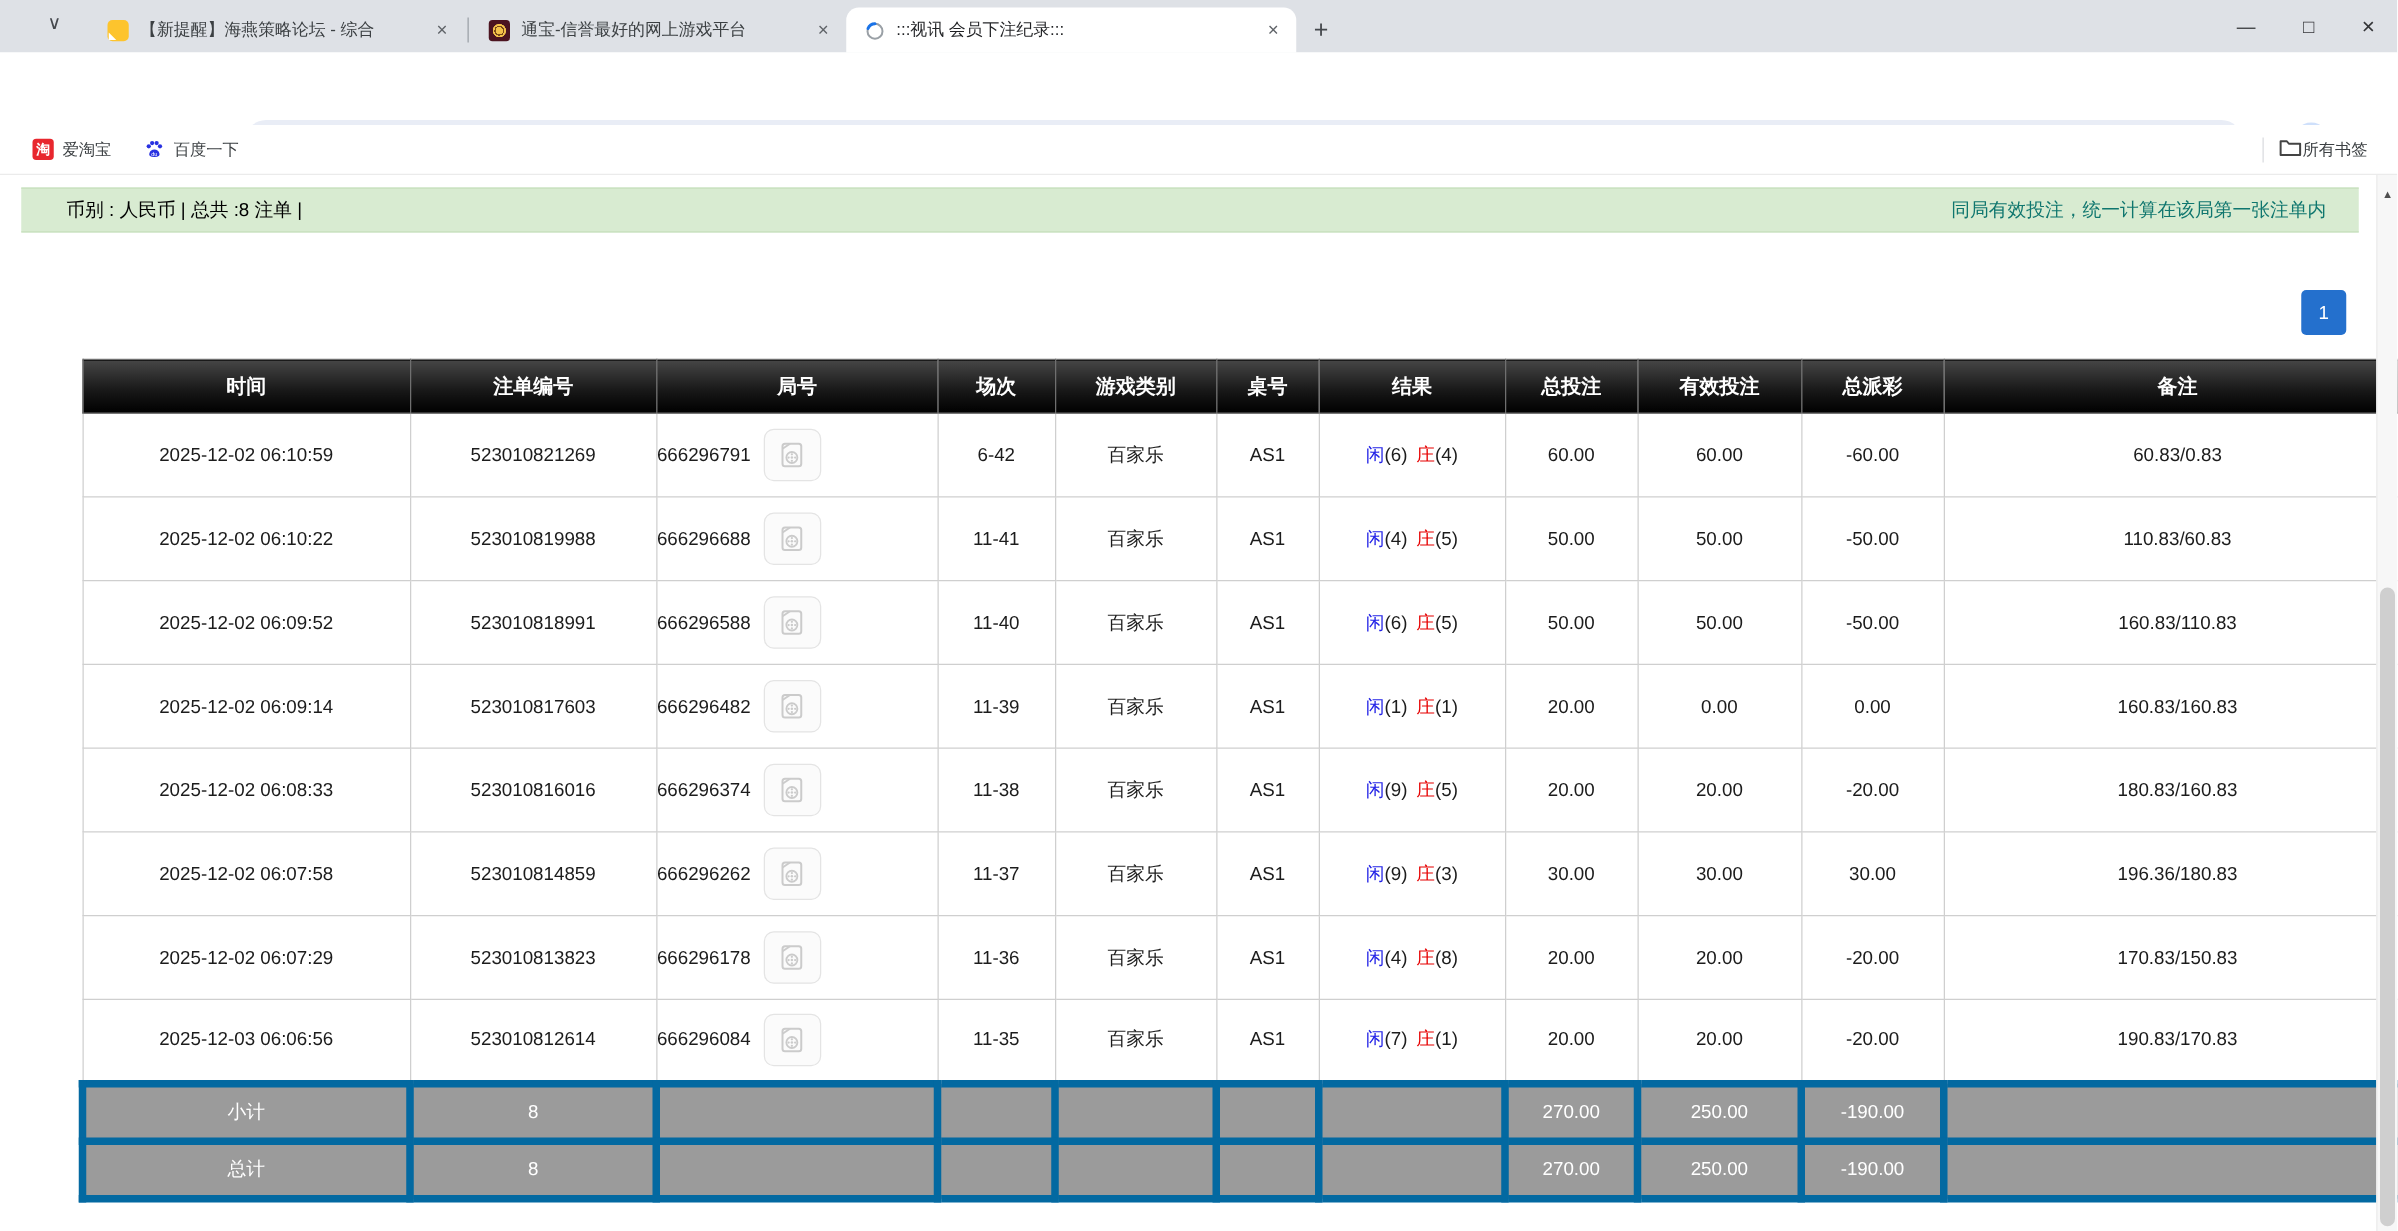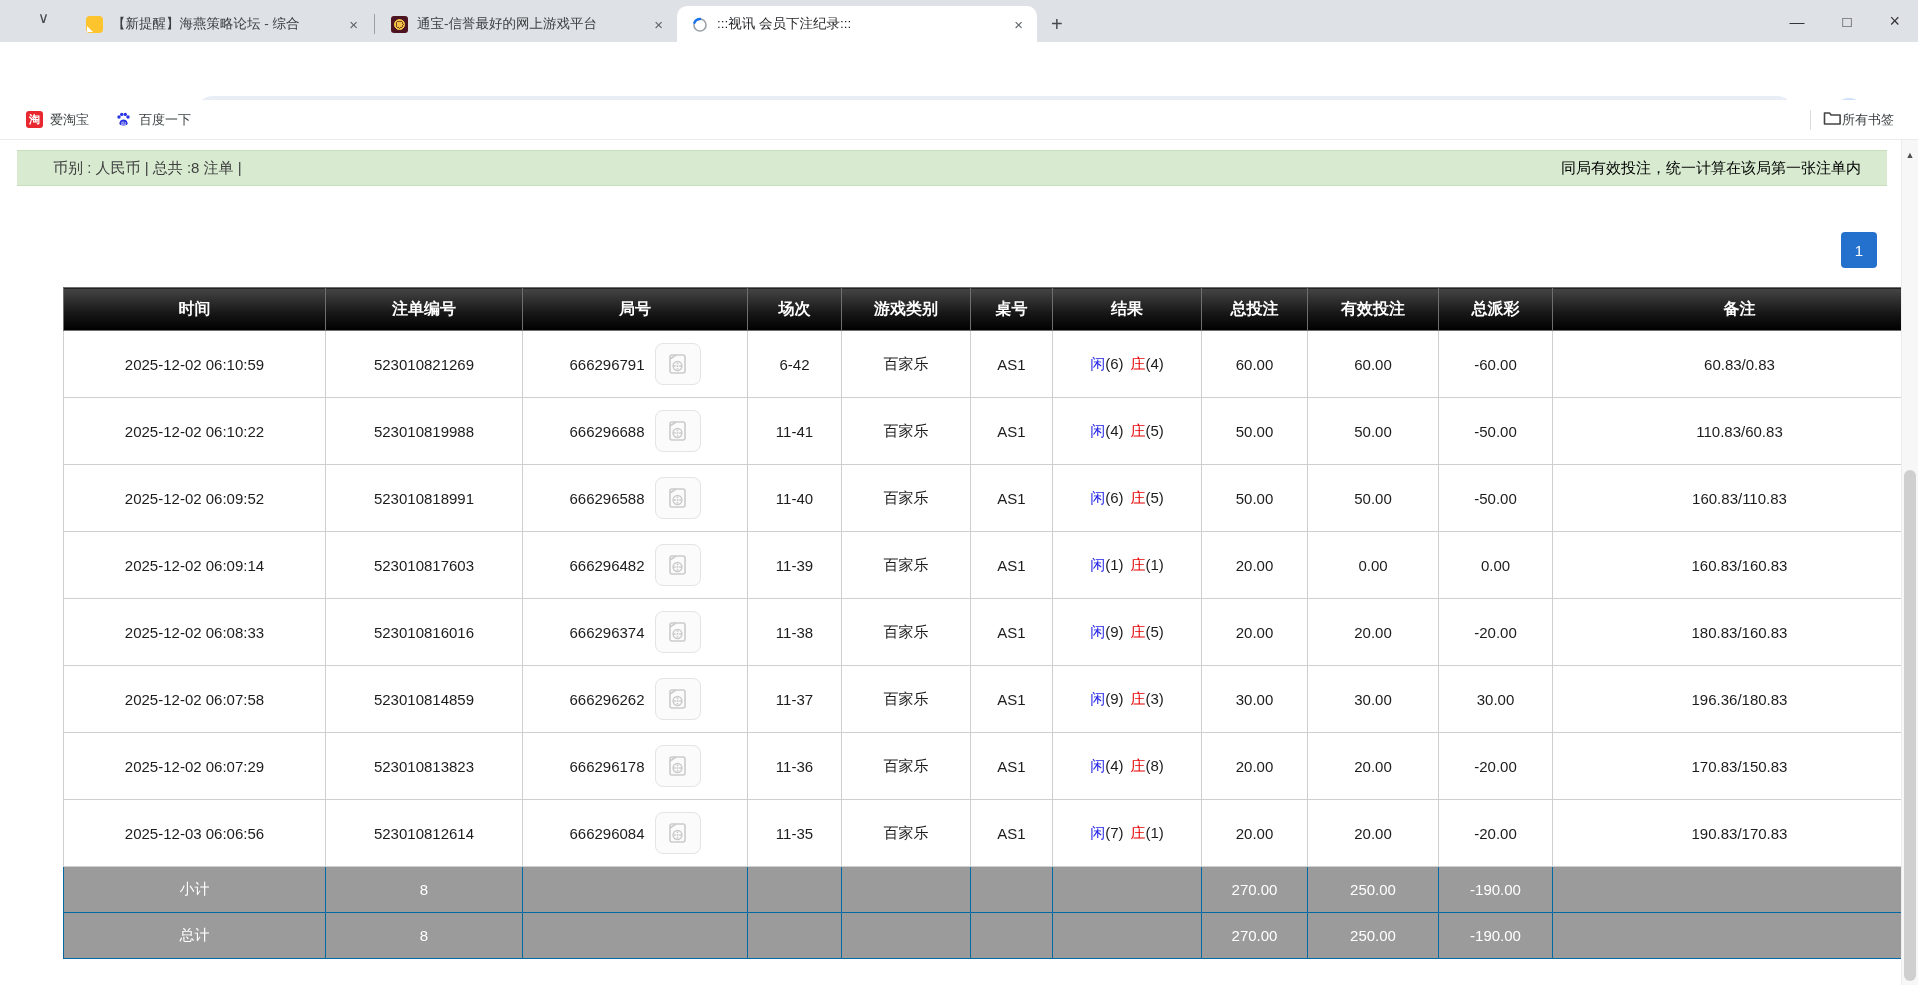--- a/index.html
+++ b/index.html
@@ -44,35 +44,35 @@
     display:flex; align-items:center; font-size:13px; color:#3c4043; }
   .bm { display:flex; align-items:center; gap:7px; margin-left:26px; cursor:pointer; }
   .bm-ic { width:17px; height:17px; border-radius:3px; }
   .bm-taobao { background:#e8272e; color:#fff; font-size:11px; display:flex; align-items:center; justify-content:center; font-weight:bold; }
   .bm-right { margin-left:auto; display:flex; align-items:center; gap:0; margin-right:24px; cursor:pointer; }
   .bm-vline { width:1px; height:20px; background:#dadce0; margin-right:12px; }
   
   .infobar { position:absolute; left:17px; top:150px; width:1870px; height:36px; background:#d8ebd1;
     border-top:1px solid #c6e0bc; border-bottom:1px solid #c6e0bc;
     display:flex; align-items:center; justify-content:space-between; font-size:15px; }
-  .info-left { color:#404040; padding-left:36px; }
-  .info-right { color:#000000; padding-right:26px; }
+  .info-left { color:#000000; padding-left:36px; }
+  .info-right { color:#0f766e; padding-right:26px; }
   .page-btn { position:absolute; top:232px; right:41px; width:36px; height:36px; background:#2470cd; color:#fff;
     border-radius:4px; display:flex; align-items:center; justify-content:center; font-size:15px; cursor:pointer; }
   table.bets { position:absolute; left:17px; top:287px; width:1863px; border-collapse:collapse; table-layout:fixed;margin-left:46px; }
   table.bets th { height:43px; background:linear-gradient(180deg,#454545 0%,#161616 60%,#000 100%);
     color:#fff; font-size:16px; font-weight:bold; border:1px solid #6f6f6f; }
   table.bets td { height:67px; background:#fff; text-align:center; vertical-align:middle;
     font-size:15px; color:#1c1c1c; border:1px solid #cfcfcf; }
-  tr.frow td { height:46px; background:#9b9b9b; color:#fff; border:1px solid #0369a1; font-size:15px; }
+  tr.frow td { height:46px; background:#9b9b9b; color:#fff; border:6px solid #0369a1; font-size:15px; }
   .blue { color:#0a62d0; }
   .neg  { color:#fe0000; }
   .xian { color:#2222e6; }
   .zhuang { color:#e60000; margin-left:7px; }
-  .round-cell { display:flex; align-items:center; justify-content:center; gap:10px; }
+  .round-cell { display:flex; align-items:center; justify-content:flex-start; gap:10px; }
   .video-btn { width:46px; height:42px; border:1px solid #e4e4e4; border-radius:8px; background:#fbfbfb;
     display:inline-flex; align-items:center; justify-content:center; cursor:pointer; }
   
   .scrollbar { position:absolute; right:0; top:140px; bottom:0; width:17px; background:#f7f7f7; border-left:1px solid #ececec; }
   .sb-up { position:absolute; top:10px; left:0; width:100%; text-align:center; font-size:9px; color:#505050; cursor:pointer; }
   .sb-thumb { position:absolute; left:2px; top:330px; bottom:4px; width:12px; background:#cfcfcf; border-radius:6px; cursor:pointer; }
 </style>
 </head>
 <body>
 

